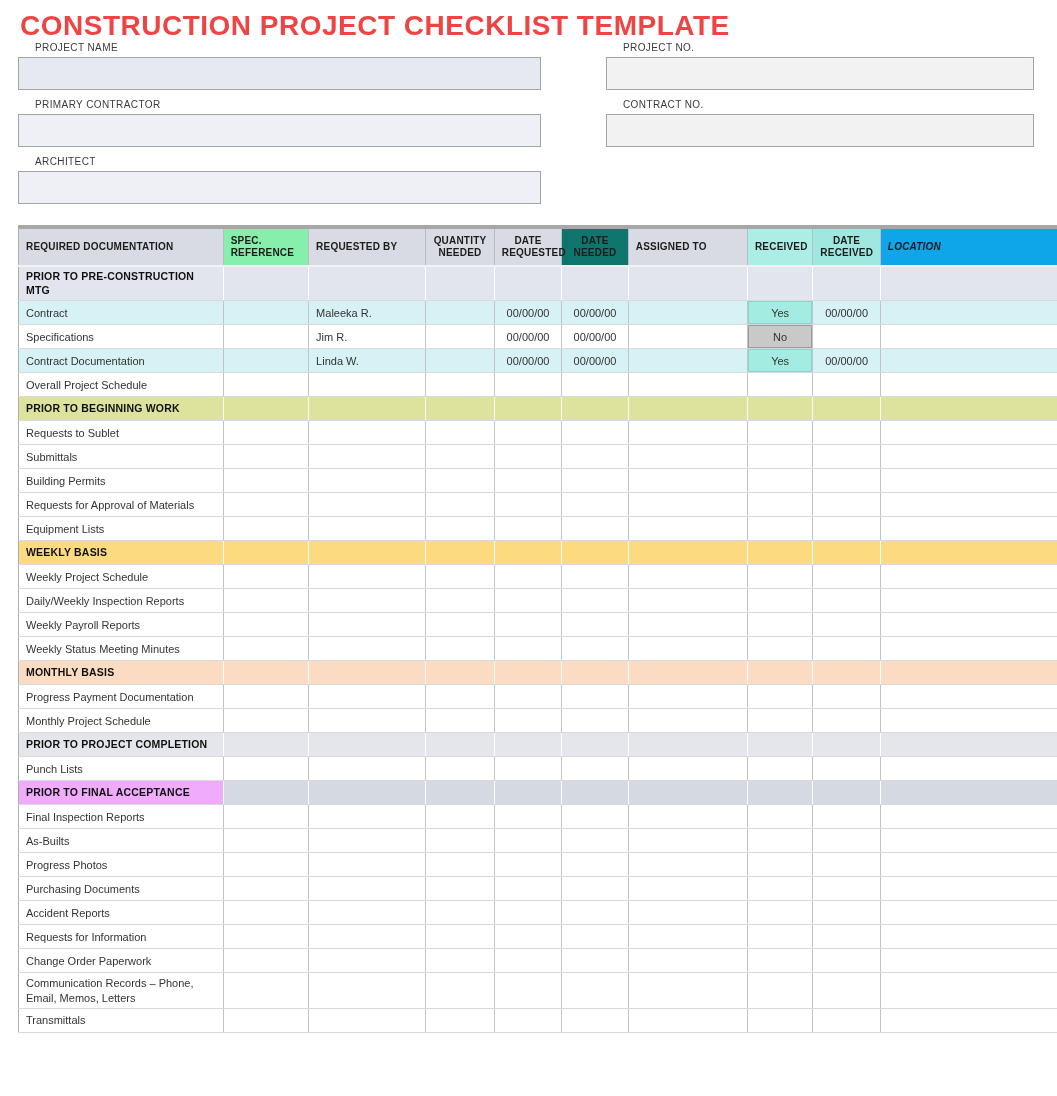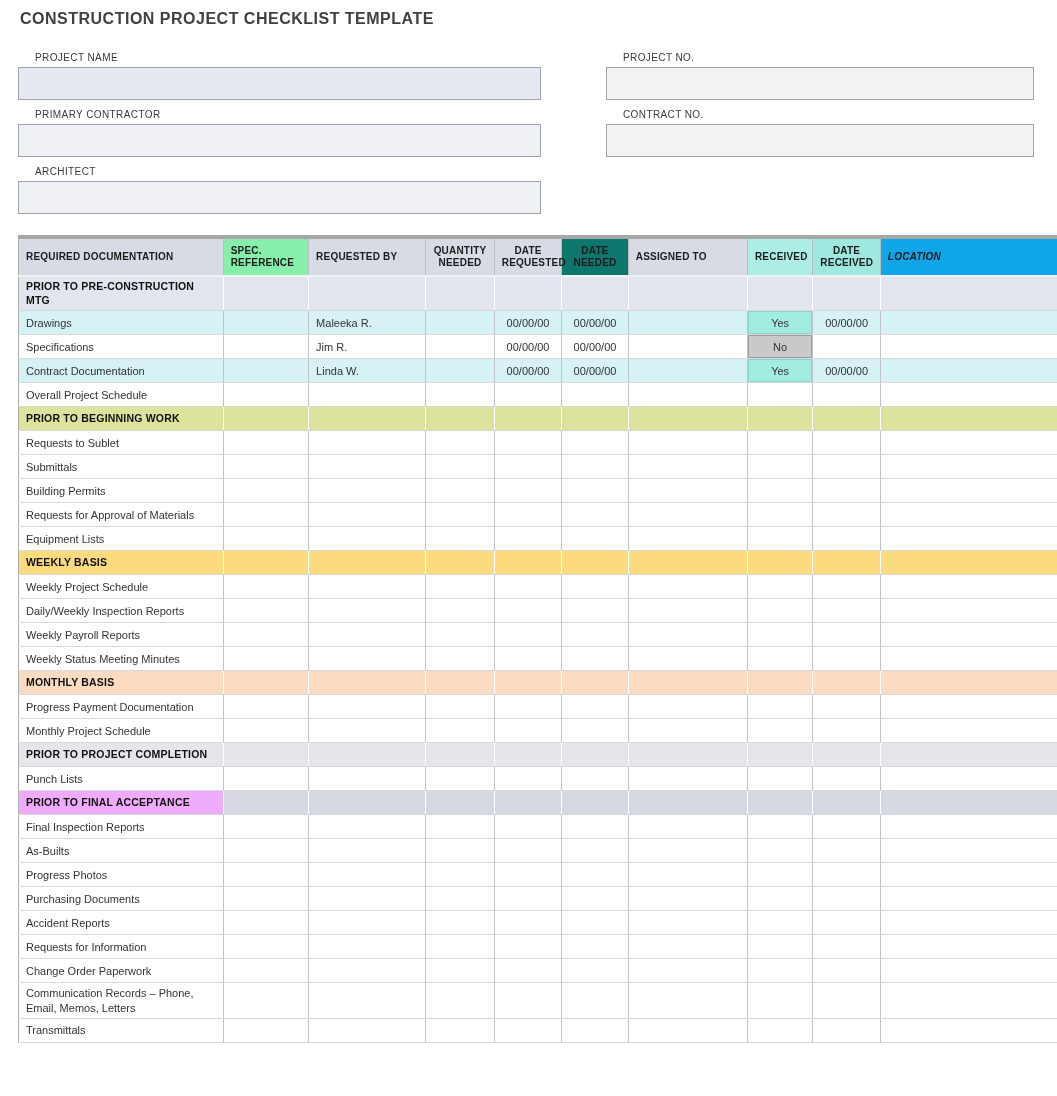--- a/index.html
+++ b/index.html
@@ -5,22 +5,22 @@
   * { box-sizing: border-box; margin: 0; padding: 0; }
   html, body { background: #ffffff; }
   body {
     width: 1057px; height: 1096px;
     font-family: "Liberation Sans", sans-serif;
     color: #333;
   }
   .page { padding: 8px 0 0 18px; width: 1034px; }
 
   .title {
-    font-size: 16px; font-weight: bold; color: #404040;
-    letter-spacing: 0.5px; margin: 2px 0 24px 2px;
+    font-size: 28px; font-weight: bold; color: #ef4444;
+    letter-spacing: 0.5px; margin: 2px 0 0 2px;
   }
 
   
   .form-grid { display: flex; justify-content: space-between; width: 1016px; }
   .form-col.left  { width: 523px; }
   .form-col.right { width: 428px; }
   .fgroup { margin-bottom: 9px; }
   .flabel {
     font-size: 10px; color: #3a3a3a; letter-spacing: 0.4px;
     margin: 0 0 4px 1px; text-transform: uppercase; padding-left: 16px;
@@ -139,21 +139,21 @@
           <td class="sec" style="background: rgb(227, 229, 238);"></td>
           <td class="sec" style="background: rgb(227, 229, 238);"></td>
           <td class="sec" style="background: rgb(227, 229, 238);"></td>
           <td class="sec" style="background: rgb(227, 229, 238);"></td>
           <td class="sec" style="background: rgb(227, 229, 238);"></td>
           <td class="sec" style="background: rgb(227, 229, 238);"></td>
           <td class="sec" style="background: rgb(227, 229, 238);"></td>
           <td class="sec" style="background: rgb(227, 229, 238);"></td>
         </tr>
         <tr class="hl">
-          <td class="a-l">Drawings</td>
+          <td class="a-l">Contract</td>
           <td class="a-l"></td>
           <td class="a-l">Maleeka R.</td>
           <td class="a-c"></td>
           <td class="a-c">00/00/00</td>
           <td class="a-c">00/00/00</td>
           <td class="a-l"></td>
           <td class="a-c recv-yes">Yes</td>
           <td class="a-c">00/00/00</td>
           <td class="a-l"></td>
         </tr>

